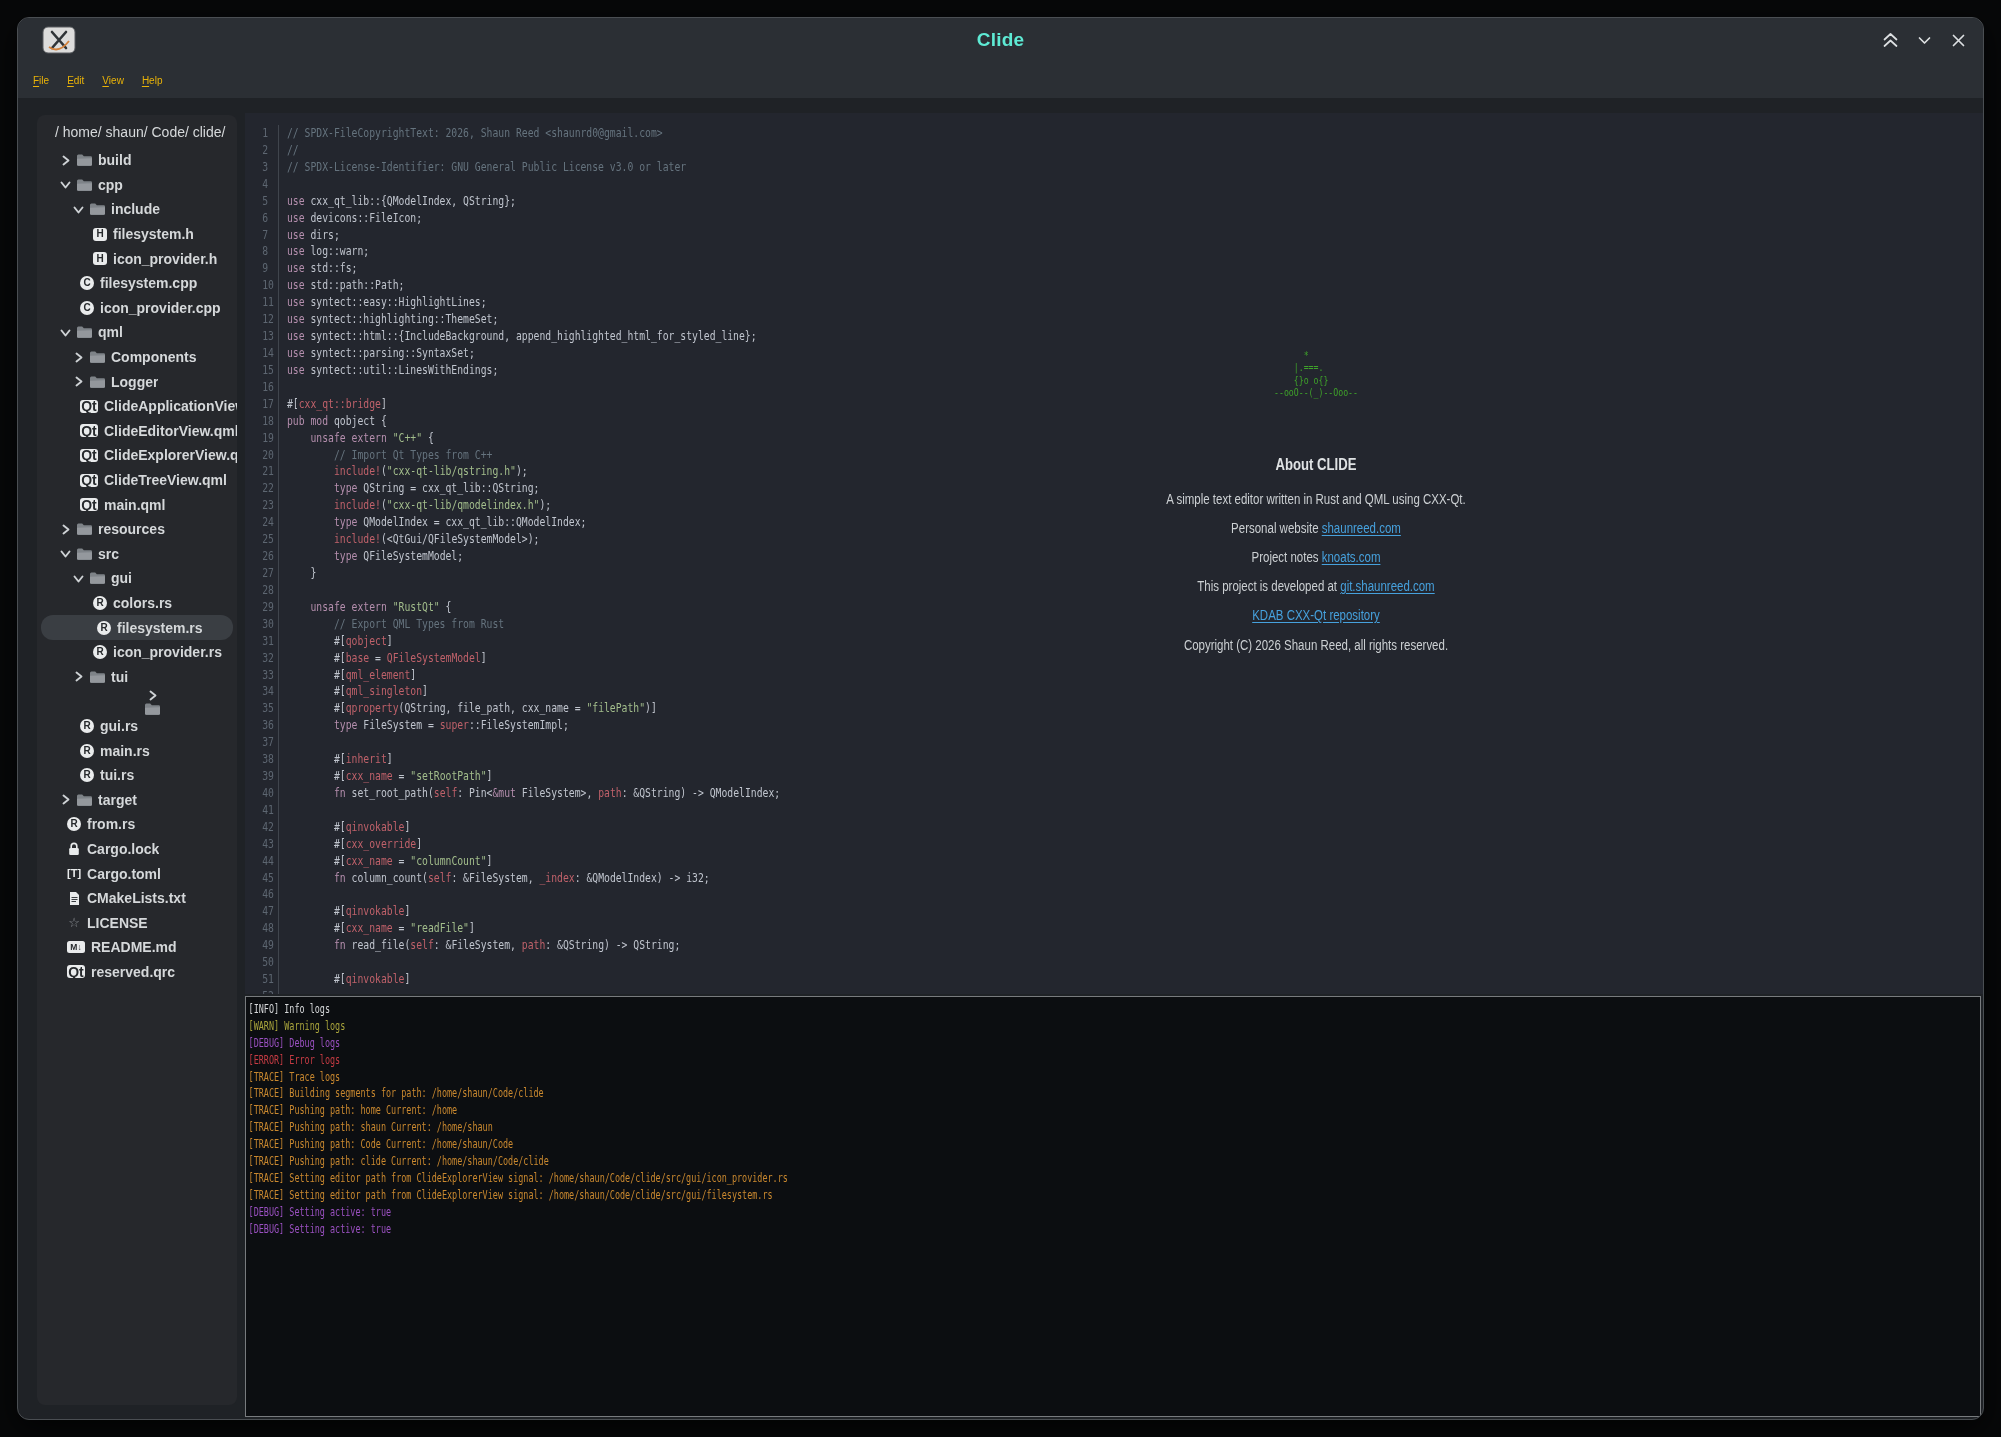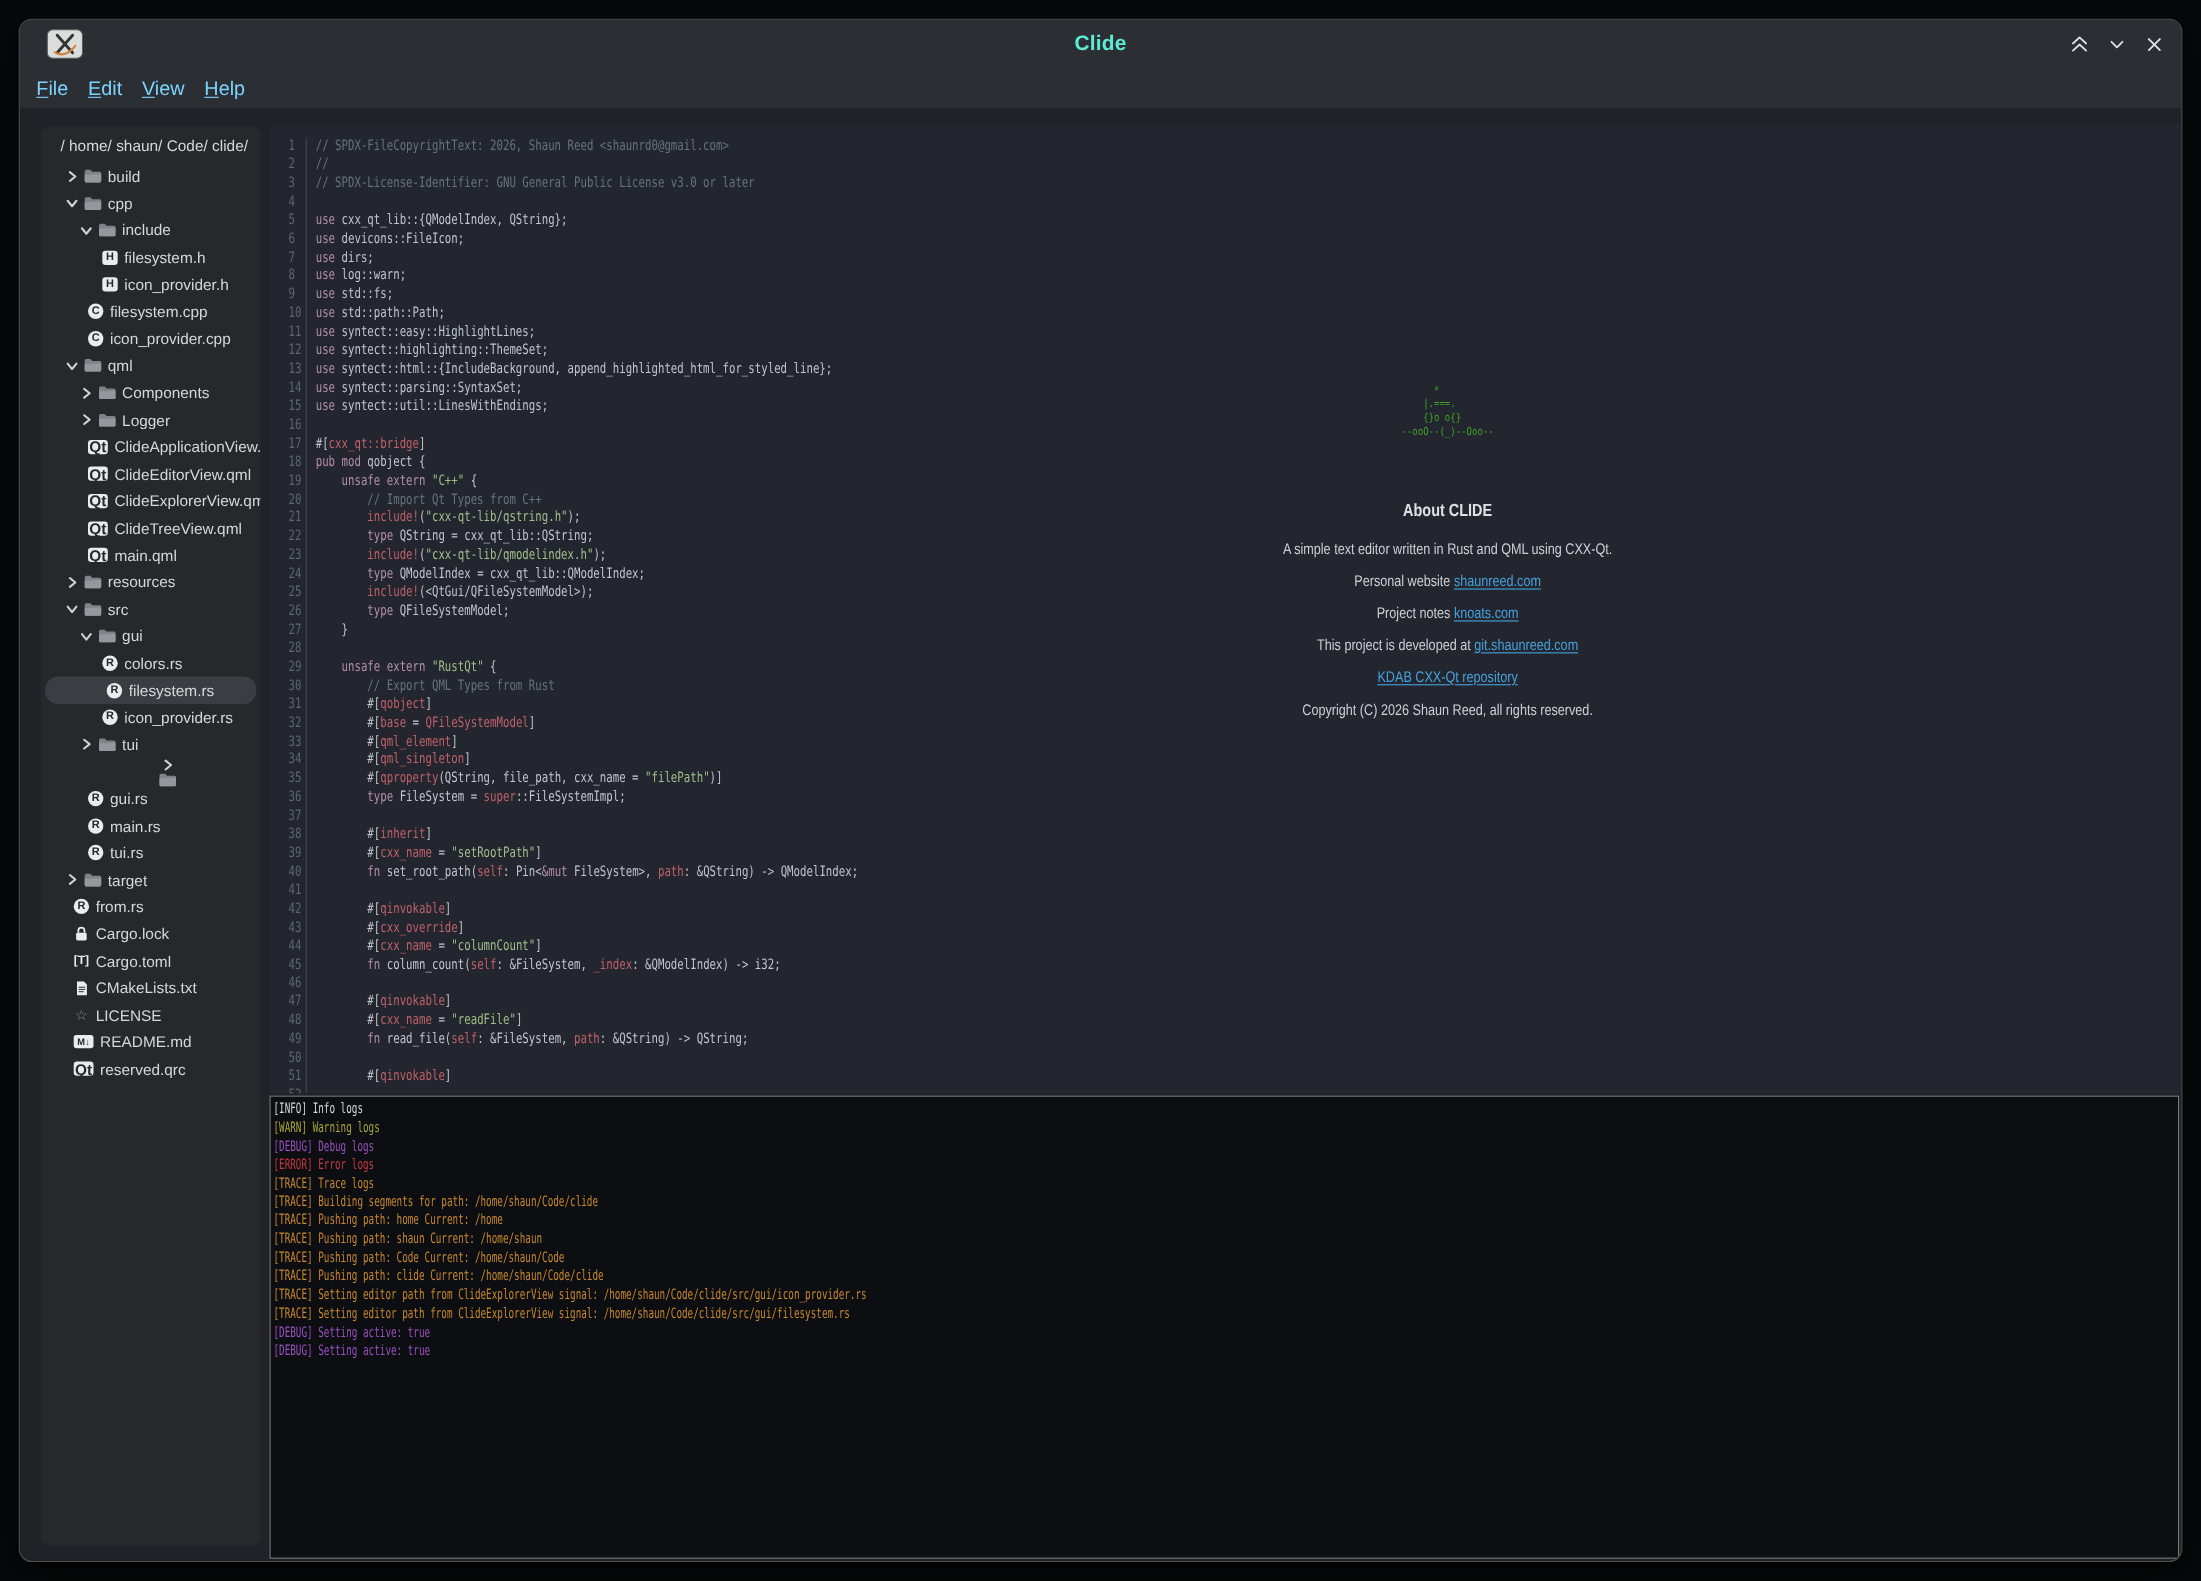--- a/index.html
+++ b/index.html
@@ -14,34 +14,34 @@
   
   .titlebar { position:absolute; left:0; top:0; right:0; height:44px; background:#2b2f34; }
   .app-icon { position:absolute; left:24px; top:8px; width:34px; height:28px; }
   .win-title { position:absolute; left:0; right:0; top:0; height:44px; display:flex; align-items:center; justify-content:center;
                color:#5eead4; font-size:19px; font-weight:700; letter-spacing:.2px; }
   .win-controls { position:absolute; right:14px; top:0; height:44px; display:flex; align-items:center; gap:12px; }
   .wbtn { width:22px; height:22px; display:flex; align-items:center; justify-content:center; cursor:default; }
 
   
   .menubar { position:absolute; left:0; top:44px; right:0; height:36px; background:#2b2f34; display:flex; align-items:center; padding-left:6px; }
-  .menu-item { color:#7dd3fc; font-size:18px; padding:3px 9px; border-radius:3px; }
+  .menu-item { color:#eab308; font-size:10px; padding:3px 9px; border-radius:3px; }
   .menu-item u { text-decoration:underline; text-underline-offset:2px; }
 
   
   .content { position:absolute; left:0; top:80px; right:0; bottom:0; }
 
   
   .sidebar { position:absolute; left:19px; top:17px; width:200px; bottom:14px; background:#26282c; border-radius:8px; overflow:hidden; }
   .tree-root { padding:9px 0 8px 18px; color:#d6d9db; font-size:14px; white-space:nowrap; }
   .tree-row { display:flex; align-items:center; height:24.6px; white-space:nowrap; color:#d5d8da; font-size:14px; }
   .tree-row.selected { background:var(--sel-bg); border-radius:12px; margin:0 4px; }
   .tree-row .arrow { width:14px; margin-right:3px; display:inline-flex; align-items:center; }
   .tree-row .fold { width:17px; margin-right:5px; display:inline-flex; align-items:center; }
-  .tlabel { overflow:hidden; }
+  .tlabel { overflow:hidden;font-weight:bold; }
   .badge { display:inline-flex; align-items:center; justify-content:center; background:#e9ebec; color:#26292c;
            font-weight:bold; font-size:10px; height:13px; min-width:14px; border-radius:3px; margin-right:6px; line-height:1; }
   .badge.ci { border-radius:50%; width:14px; height:14px; }
   .badge.sq.qt { min-width:18px; font-size:14px; }
   .badge.sq.md { min-width:18px; height:12px; font-size:8.5px; border-radius:2.5px; }
   .badge.plain { background:transparent; color:#e9ebec; font-size:11px; min-width:14px; }
   .badge.plain.star { color:#8d9196; font-size:13px; font-weight:normal; }
   .svgic { display:inline-flex; width:14px; margin-right:6px; align-items:center; justify-content:center; }
 
   

